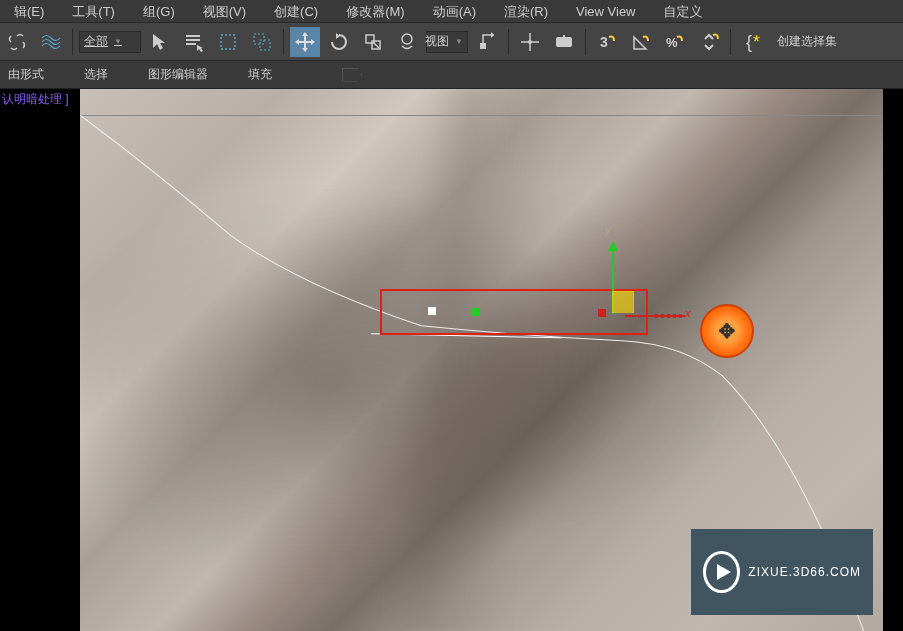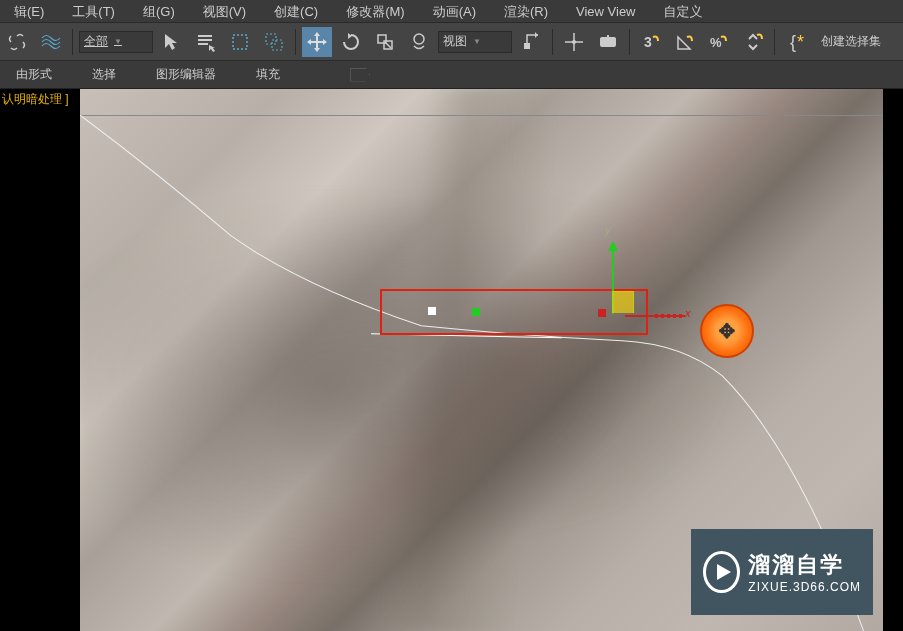--- a/index.html
+++ b/index.html
@@ -76,21 +76,21 @@
     .dropdown-arrow {
       font-size: 8px;
       color: #888;
     }
     .category-bar {
       height: 28px;
       background: #3a3a3a;
       display: flex;
       align-items: center;
       gap: 40px;
-      padding-left: 16px;
+      padding-left: 8px;
       color: #ccc;
       font-size: 12px;
       border-bottom: 1px solid #222;
     }
     .cat-label {
       color: #ccc;
     }
     .viewport-area {
       position: absolute;
       top: 89px;
@@ -104,21 +104,21 @@
       width: 80px;
       background: #000;
       position: relative;
       color: #ccc;
       font-size: 11px;
     }
     .viewport-label {
       position: absolute;
       top: 2px;
       left: 2px;
-      color: #eab308;
+      color: #8b5cf6;
       font-size: 12px;
     }
     .viewport-main {
       flex: 1;
       position: relative;
       background: linear-gradient(135deg, 
         #c8c0b8 0%, #b8b0a8 15%, #d0c8c0 25%, 
         #a8a098 35%, #c0b8b0 45%, #988880 52%, 
         #787068 58%, #a09890 65%, #b8b0a8 75%,
         #c0b8b0 85%, #b0a8a0 100%);
@@ -350,21 +350,21 @@
     <svg width="22" height="22" viewBox="0 0 22 22">
         <path d="M5 5 Q2 8 5 11 M11 5 Q14 2 17 5 M17 11 Q20 14 17 17 M11 17 Q8 20 5 17" stroke="#ccc" stroke-width="1.5" fill="none"></path>
       </svg>
   </div>
   <div class="tool-btn">
     <svg width="22" height="22" viewBox="0 0 22 22">
         <path d="M2 11 Q6 6 11 11 Q16 16 20 11 M2 7 Q6 2 11 7 Q16 12 20 7 M2 15 Q6 10 11 15 Q16 20 20 15" stroke="#5ac" stroke-width="1.2" fill="none"></path>
       </svg>
   </div>
   <div class="tool-sep"></div>
-  <div class="dropdown" style="width:74px;text-decoration:underline;">
+  <div class="dropdown" style="width:62px;text-decoration:underline;">
     <span>全部</span>
     <span class="dropdown-arrow">▼</span>
   </div>
   <div class="tool-btn">
     <svg width="22" height="22" viewBox="0 0 22 22">
         <path d="M4 3 L4 17 L8 13 L11 19 L14 17 L11 12 L16 12 Z" fill="#ccc"></path>
       </svg>
   </div>
   <div class="tool-btn">
     <svg width="22" height="22" viewBox="0 0 22 22">
@@ -403,21 +403,21 @@
         <rect x="10" y="10" width="8" height="8" fill="none" stroke="#ccc" stroke-width="1.5"></rect>
         <path d="M12 12 L17 17" stroke="#ccc" stroke-width="1.5"></path>
       </svg>
   </div>
   <div class="tool-btn">
     <svg width="22" height="22" viewBox="0 0 22 22">
         <circle cx="11" cy="8" r="5" fill="none" stroke="#ccc" stroke-width="1.5"></circle>
         <path d="M6 15 Q11 20 16 15" stroke="#ccc" stroke-width="1.5" fill="none"></path>
       </svg>
   </div>
-  <div class="dropdown" style="width:74px;">
+  <div class="dropdown" style="width:42px;justify-content:flex-end;">
     <span>视图</span>
     <span class="dropdown-arrow">▼</span>
   </div>
   <div class="tool-btn">
     <svg width="22" height="22" viewBox="0 0 22 22">
         <rect x="4" y="12" width="6" height="6" fill="#ccc"></rect>
         <path d="M7 12 L7 4 L18 4" stroke="#ccc" stroke-width="1.5" fill="none"></path>
         <path d="M15 1 L18 4 L15 7" fill="#ccc"></path>
       </svg>
   </div>
@@ -507,18 +507,17 @@
 
     <div class="move-handle">
       <span class="move-handle-icon">✥</span>
     </div>
 
     <div class="viewport-right-edge"></div>
 
     <div class="watermark">
       <div class="watermark-icon"></div>
       <div class="watermark-text">
-        <div class="watermark-title">溜溜自学</div>
         <div class="watermark-url">ZIXUE.3D66.COM</div>
       </div>
     </div>
   </div>
 </div>
 
 </body></html>

